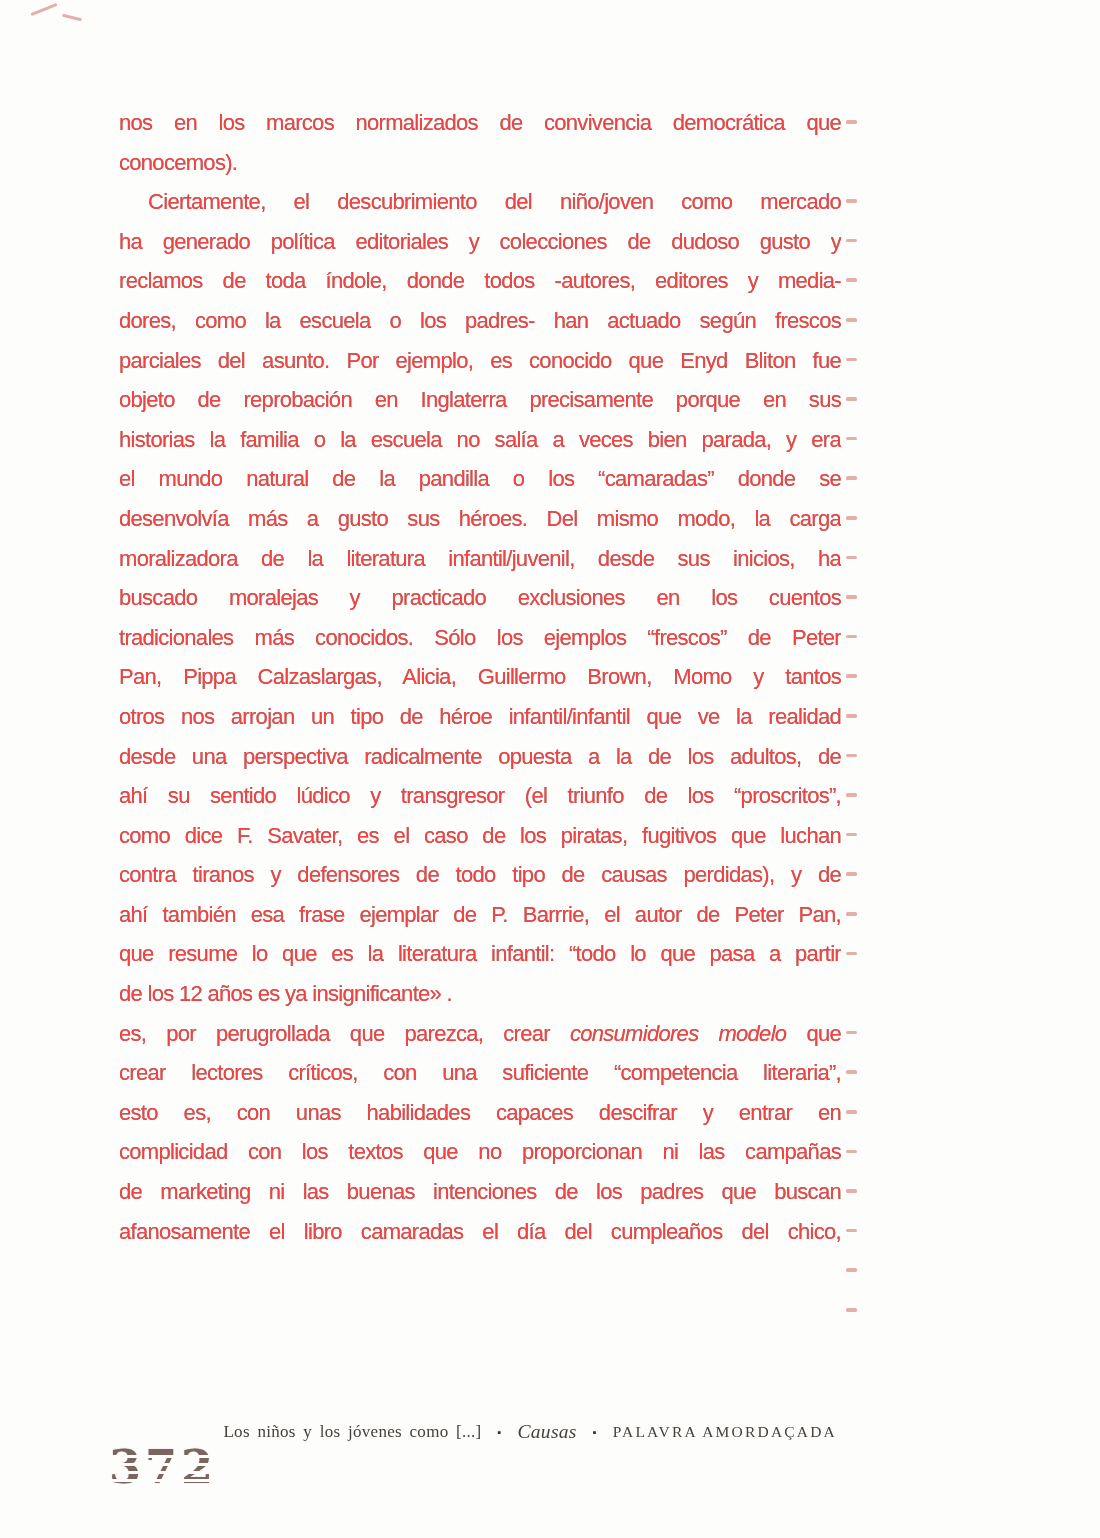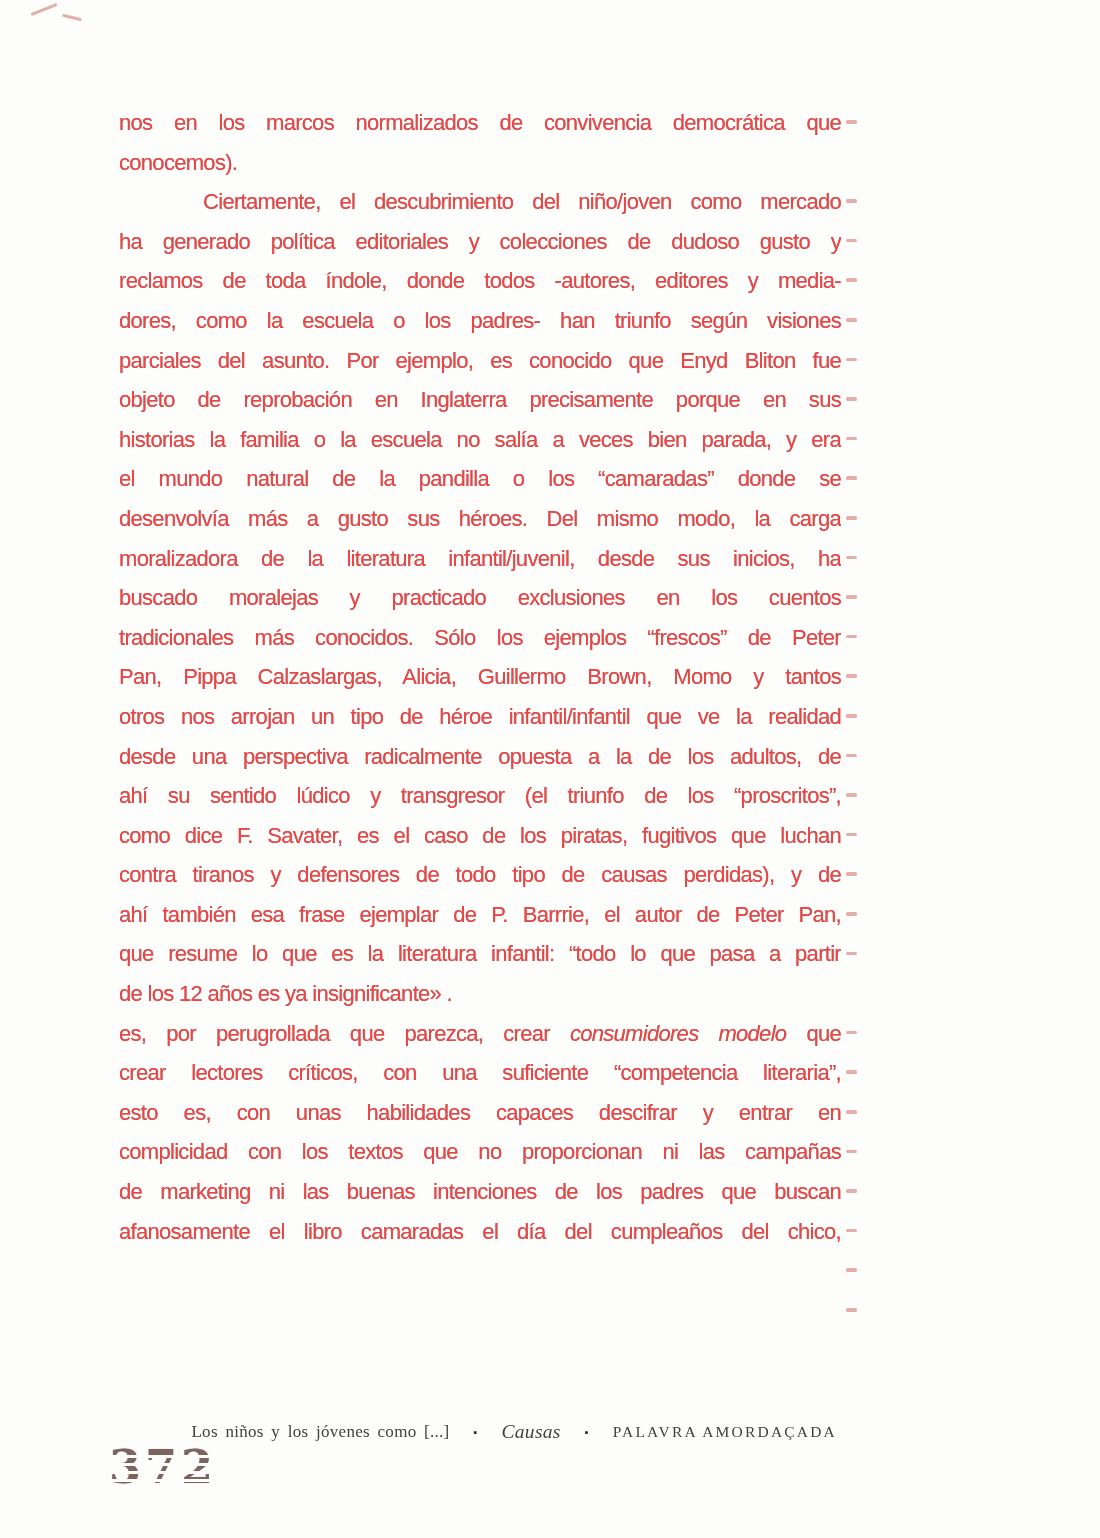--- a/index.html
+++ b/index.html
@@ -23,21 +23,21 @@
     text-shadow: 0 0 0.4px rgba(56,56,56,0.55);
   }
   .paragraph { margin: 0; }
   .line {
     text-align: justify;
     text-align-last: justify;
     height: 39.6px;
     overflow: hidden;
   }
   .line.short { text-align-last: left; }
-  .line.indent { margin-left: 84px; }
+  .line.indent { margin-left: 29px; }
   .line em { font-style: italic; }
 
   
   .footer {
     position: absolute;
     left: 115px; top: 1405px; width: 722px; height: 64px;
   }
   .page-number-wrap {
     position: absolute; left: -6px; top: 0；; top: 0;
     width: 120px; height: 56px; margin-top: 36px;
@@ -56,21 +56,21 @@
     background: #fdfdfc;
   }
   .pn-stripe.s1 { top: 14px; }
   .pn-stripe.s2 { top: 22px; }
   .pn-stripe.s3 { top: 30px; }
   .pn-stripe.s4 { top: 38px; }
   .pn-stripe.s5 { top: 46px; }
 
   .footer-line {
     position: absolute; right: 0; top: 16px;
-    display: flex; align-items: center; gap: 24px;
+    display: flex; align-items: center; gap: 16px;
     font-family: "Liberation Serif", serif;
     color: #45403c;
     white-space: nowrap;
   }
   .footer-chapter { font-size: 17px; word-spacing: 3px; letter-spacing: 0.3px; }
   .footer-bullet  { font-size: 11px; line-height: 1; color: #2f2a28; }
   .footer-section { font-style: italic; font-size: 19.5px; letter-spacing: 0.3px; }
   .footer-book    { font-size: 15.5px; letter-spacing: 2.2px; }
 
   
@@ -91,21 +91,21 @@
 
     <div class="paragraph">
       <div class="line">nos en los marcos normalizados de convivencia democrática que</div>
       <div class="line short">conocemos).</div>
     </div>
 
     <div class="paragraph">
       <div class="line indent">Ciertamente, el descubrimiento del niño/joven como mercado</div>
       <div class="line">ha generado política editoriales y colecciones de dudoso gusto y</div>
       <div class="line">reclamos de toda índole, donde todos -autores, editores y media-</div>
-      <div class="line">dores, como la escuela o los padres- han triunfo según visiones</div>
+      <div class="line">dores, como la escuela o los padres- han actuado según frescos</div>
       <div class="line">parciales del asunto. Por ejemplo, es conocido que Enyd Bliton fue</div>
       <div class="line">objeto de reprobación en Inglaterra precisamente porque en sus</div>
       <div class="line">historias la familia o la escuela no salía a veces bien parada, y era</div>
       <div class="line">el mundo natural de la pandilla o los “camaradas” donde se</div>
       <div class="line">desenvolvía más a gusto sus héroes. Del mismo modo, la carga</div>
       <div class="line">moralizadora de la literatura infantil/juvenil, desde sus inicios, ha</div>
       <div class="line">buscado moralejas y practicado exclusiones en los cuentos</div>
       <div class="line">tradicionales más conocidos. Sólo los ejemplos “frescos” de Peter</div>
       <div class="line">Pan, Pippa Calzaslargas, Alicia, Guillermo Brown, Momo y tantos</div>
       <div class="line">otros nos arrojan un tipo de héroe infantil/infantil que ve la realidad</div>

